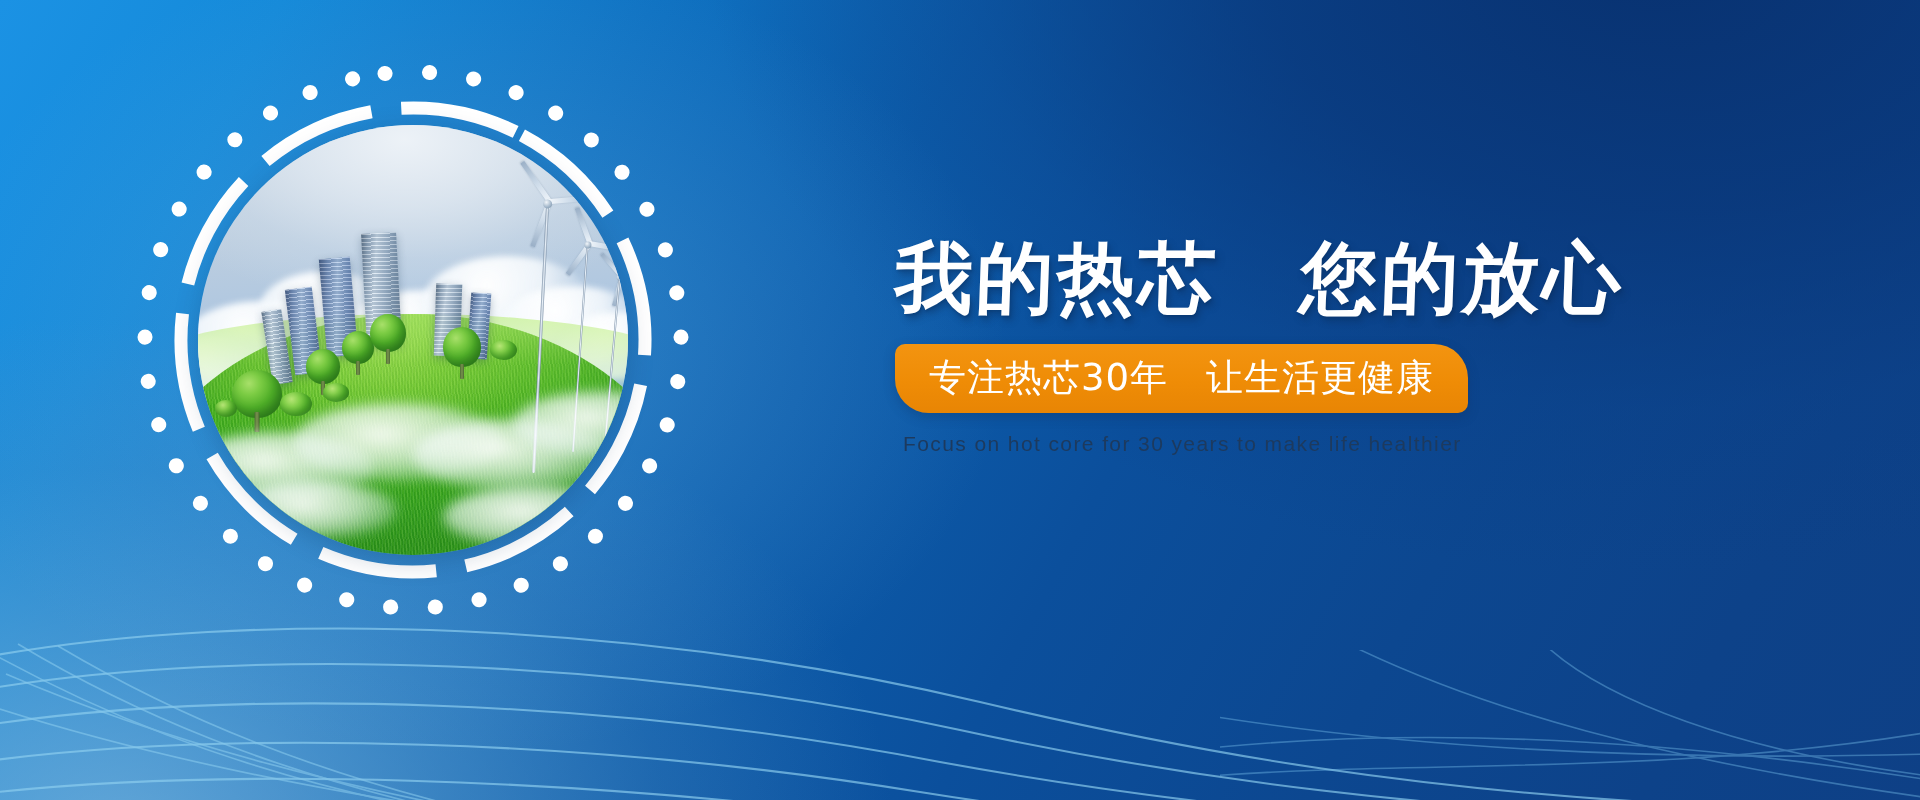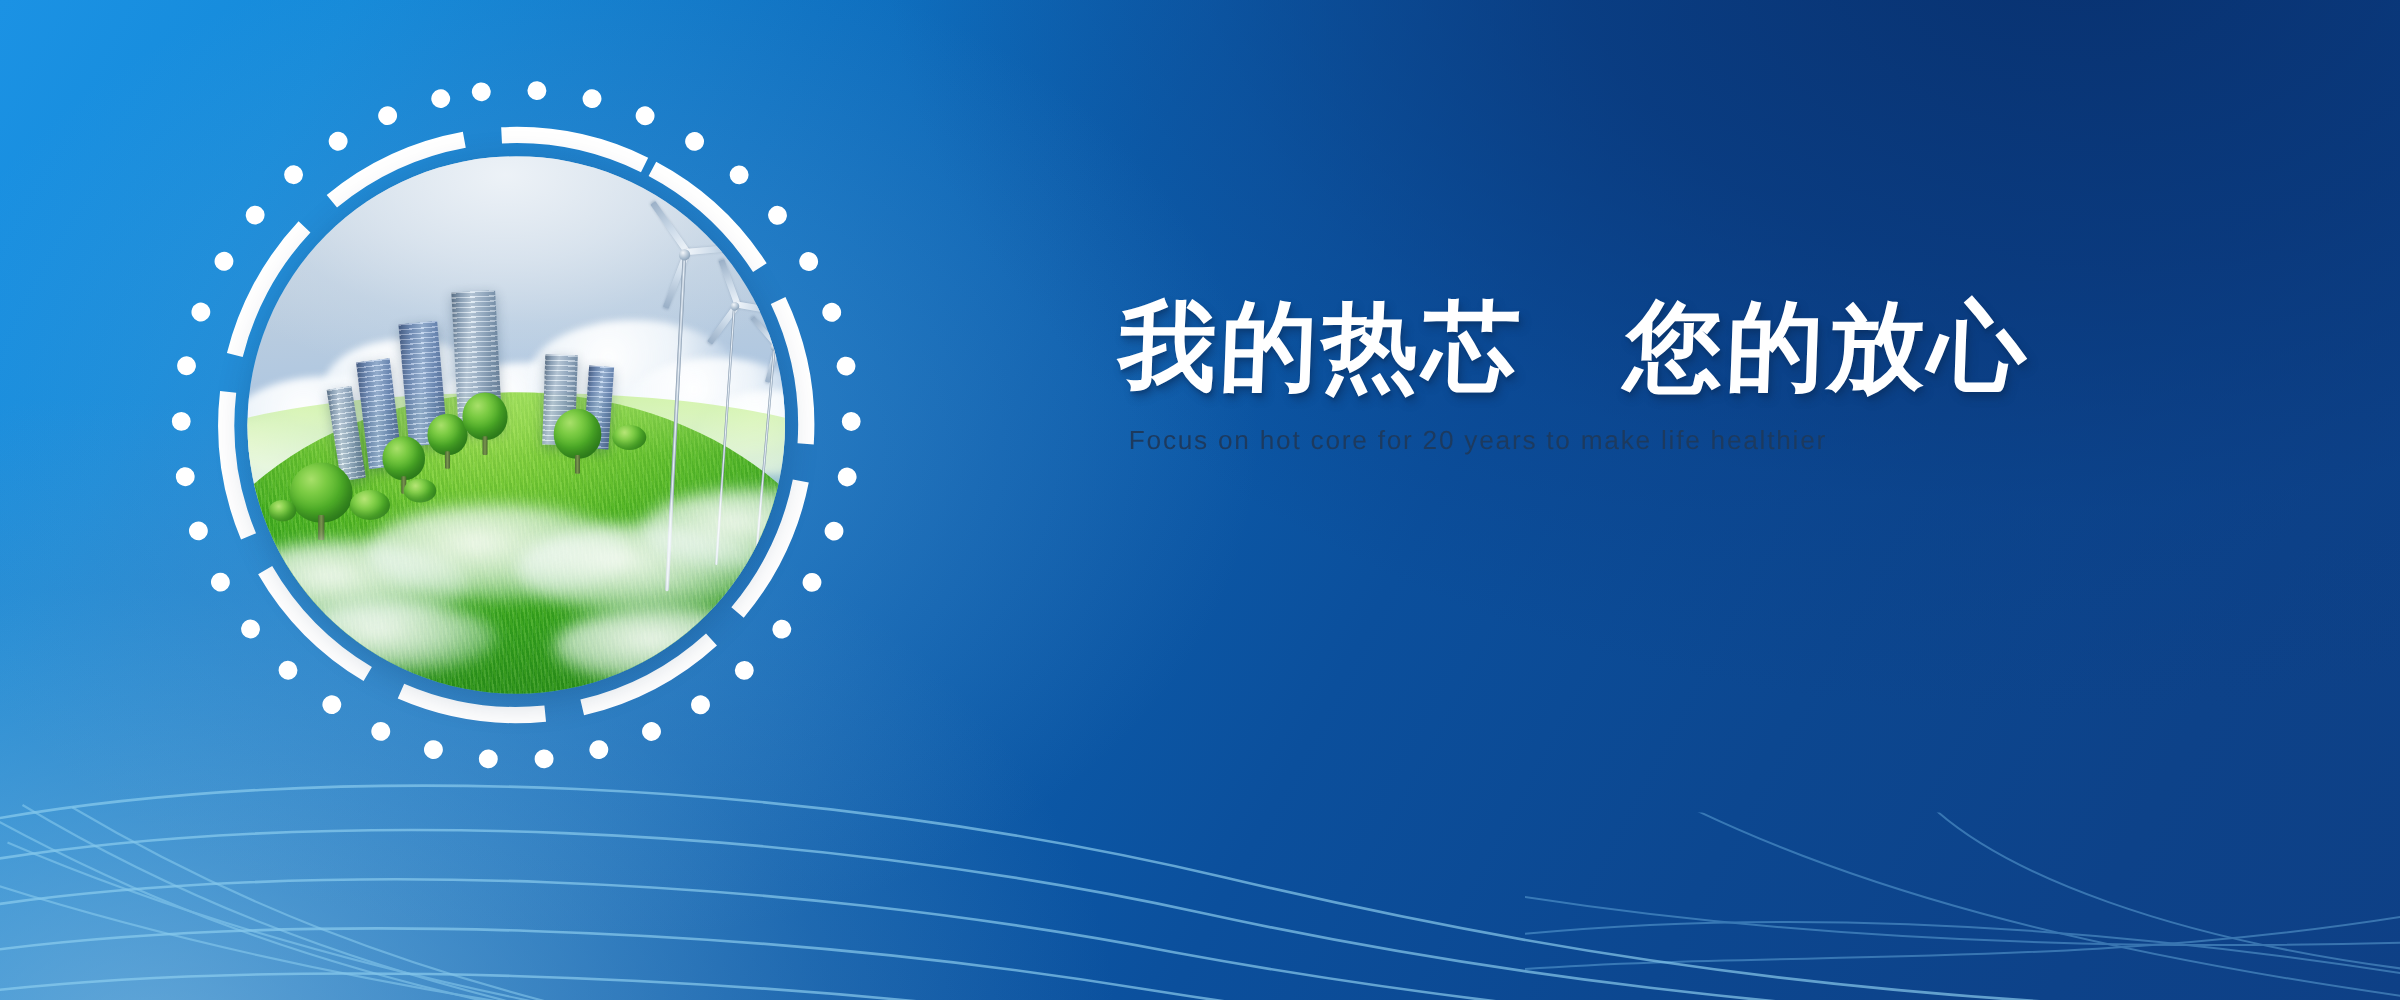--- a/index.html
+++ b/index.html
@@ -538,17 +538,18 @@
         <div class="ms" style="left:70%; top:12%; width:176px; height:66px;"></div>
         <div class="ms" style="left:14%; top:56%; width:164px; height:58px;"></div>
         <div class="ms" style="left:56%; top:58%; width:186px; height:62px;"></div>
       </div>
     </div>
   </div>
 
   <div class="copy">
     <h1 class="headline">我的热芯　您的放心</h1>
 
-
-    <p class="subline">Focus on hot core for 20 years to make life healthier</p>
+    <div class="badge">专注热芯30年　让生活更健康</div>
+
+    <p class="subline">Focus on hot core for 30 years to make life healthier</p>
   </div>
 
 </div>
 
 </body></html>

